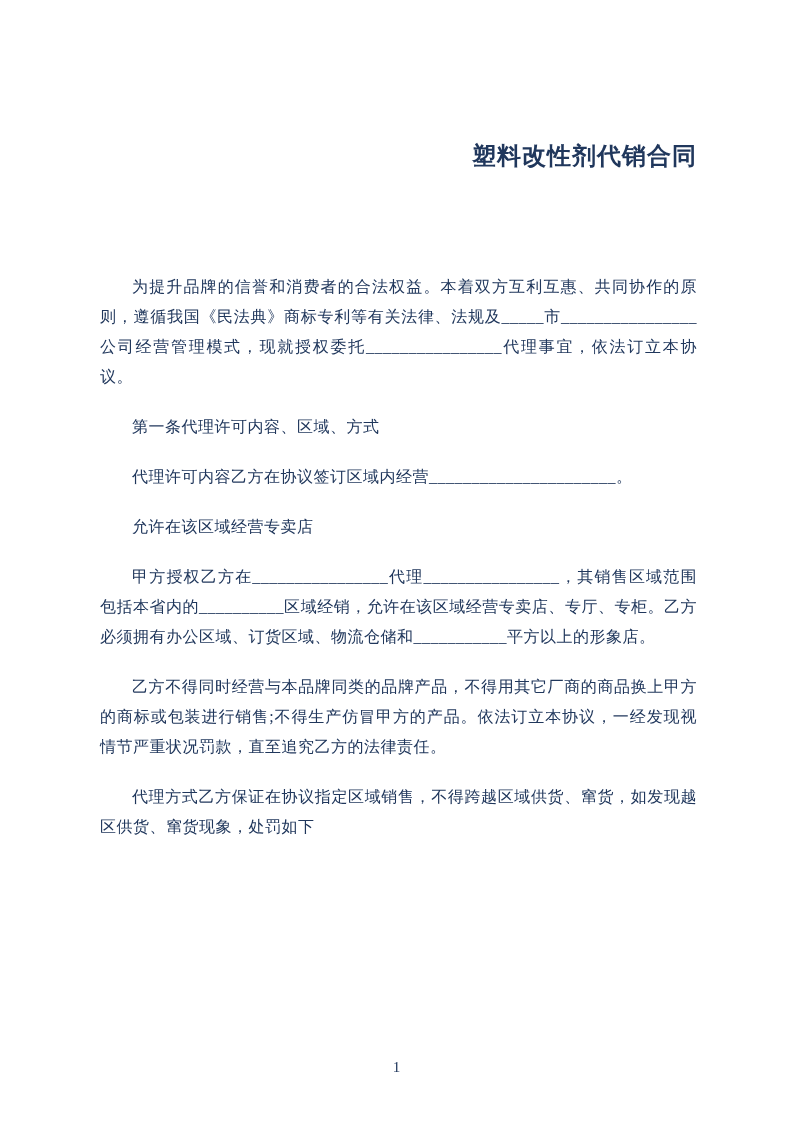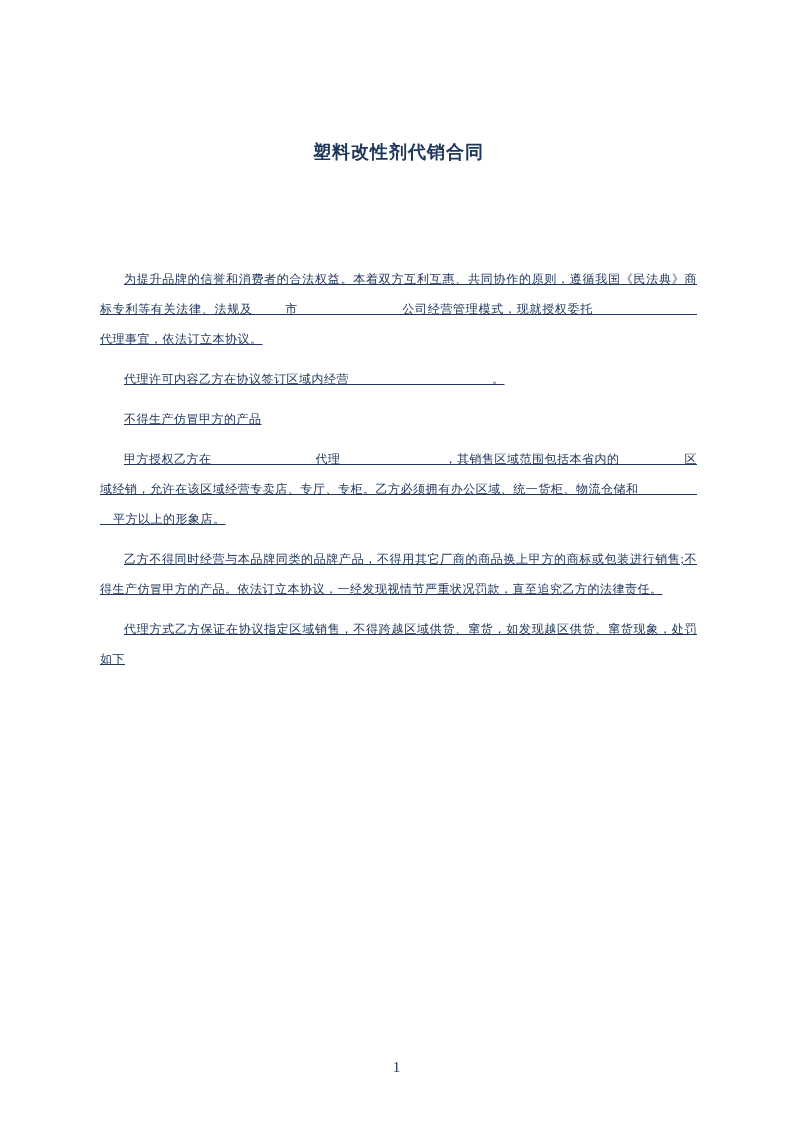--- a/index.html
+++ b/index.html
@@ -16,59 +16,59 @@
     box-sizing: border-box;
     font-family: "Liberation Serif", "DejaVu Serif", serif;
     color: #20375c;
     overflow: hidden;
   }
   .content {
     padding: 140px 96px 0 100px;
   }
   .doc-title {
     margin: 0 0 100px 0;
-    text-align: center;
-    font-size: 18px;
+    text-align: right;
+    font-size: 24px;
     font-weight: bold;
     letter-spacing: 1px;
   }
   .para {
-    margin: 10px 0;
-    font-size: 12px;
+    margin: 20px 0;
+    font-size: 16px;
     line-height: 30px;
     text-align: justify;
     text-indent: 2em;
     letter-spacing: 0.5px;
     word-break: break-all;
-    text-decoration: underline;
   }
   .page-number {
     position: absolute;
     bottom: 46px;
     left: 0;
     right: 0;
     text-align: center;
     font-size: 15px;
   }
 </style>
 </head>
 <body>
 
 <div class="page">
   <div class="content">
     <h1 class="doc-title">塑料改性剂代销合同</h1>
 
     <p class="para">为提升品牌的信誉和消费者的合法权益。本着双方互利互惠、共同协作的原则，遵循我国《民法典》商标专利等有关法律、法规及_____市________________公司经营管理模式，现就授权委托________________代理事宜，依法订立本协议。</p>
 
+    <p class="para">第一条代理许可内容、区域、方式</p>
 
     <p class="para">代理许可内容乙方在协议签订区域内经营______________________。</p>
 
-    <p class="para">不得生产仿冒甲方的产品</p>
+    <p class="para">允许在该区域经营专卖店</p>
 
-    <p class="para">甲方授权乙方在________________代理________________，其销售区域范围包括本省内的__________区域经销，允许在该区域经营专卖店、专厅、专柜。乙方必须拥有办公区域、统一货柜、物流仓储和___________平方以上的形象店。</p>
+    <p class="para">甲方授权乙方在________________代理________________，其销售区域范围包括本省内的__________区域经销，允许在该区域经营专卖店、专厅、专柜。乙方必须拥有办公区域、订货区域、物流仓储和___________平方以上的形象店。</p>
 
 
     <p class="para">乙方不得同时经营与本品牌同类的品牌产品，不得用其它厂商的商品换上甲方的商标或包装进行销售;不得生产仿冒甲方的产品。依法订立本协议，一经发现视情节严重状况罚款，直至追究乙方的法律责任。</p>
 
     <p class="para">代理方式乙方保证在协议指定区域销售，不得跨越区域供货、窜货，如发现越区供货、窜货现象，处罚如下</p>
 
   </div>
 
   <div class="page-number">1</div>
 </div>

